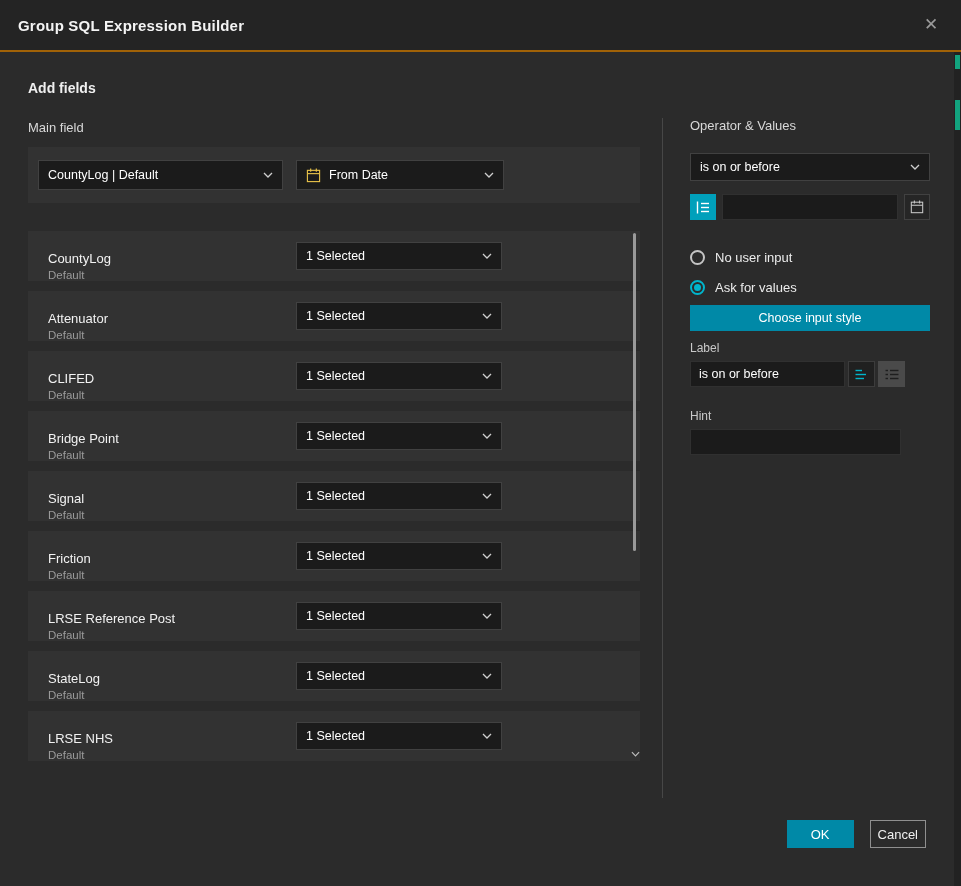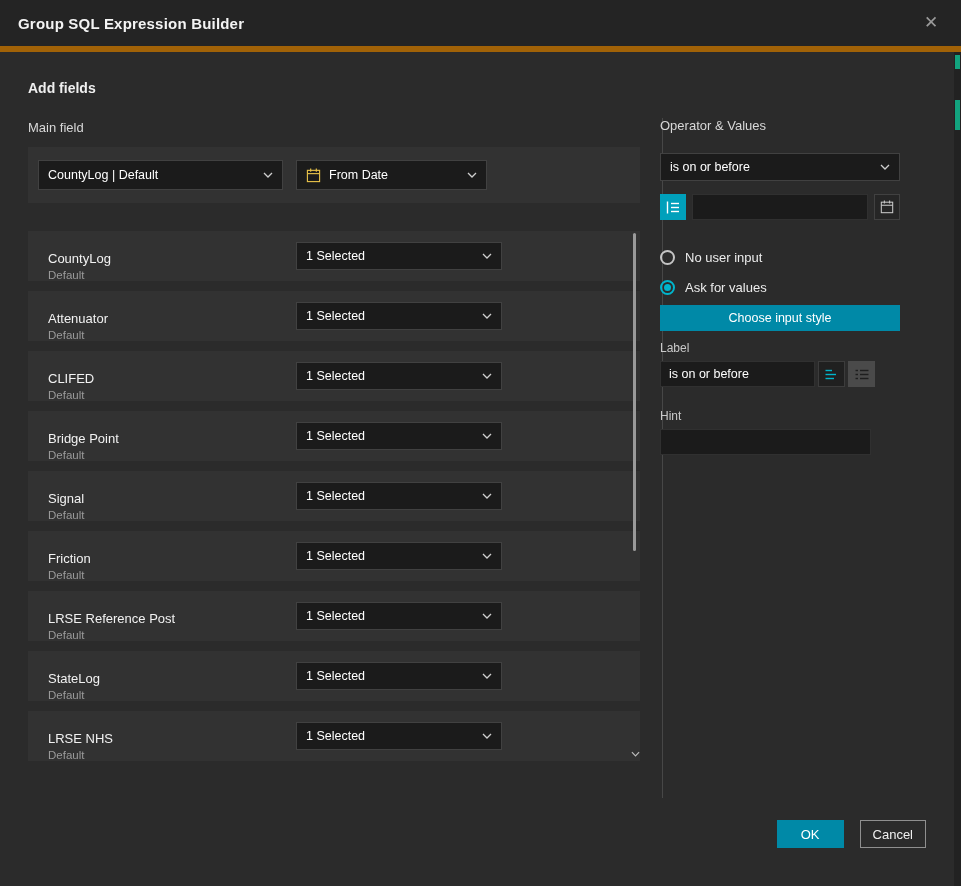--- a/index.html
+++ b/index.html
@@ -9,21 +9,21 @@
     font-family:"Liberation Sans",sans-serif;
     color:#fff;
     overflow:hidden;
     position:relative;
   }
   .dialog{position:absolute;inset:0;background:#2b2b2b}
 
   
   .hdr{
     position:absolute;top:0;left:0;right:0;height:52px;
-    background:#242424;border-bottom:6px solid #a16207;
+    background:#242424;border-bottom:2px solid #a16207;
     display:flex;align-items:center;justify-content:space-between;
     padding:0 18px;
   }
   .hdr .title{font-size:15px;font-weight:700;color:#f4f4f4;letter-spacing:.2px}
   .close{color:#9a9a9a;font-size:17px;cursor:pointer;width:24px;text-align:center;line-height:24px}
 
   
   .left{position:absolute;left:28px;top:80px;width:612px}
   h2.section{font-size:14px;font-weight:700;color:#efefef;margin-bottom:24px}
   .sublabel{font-size:13px;font-weight:400;color:#d8d8d8;margin-bottom:12px}
@@ -32,41 +32,41 @@
     background:#323232;height:56px;display:flex;align-items:center;
     padding-left:10px;gap:13px;margin-bottom:28px;
   }
   .dd{
     background:#1b1b1b;border:1px solid #414141;height:30px;
     display:flex;align-items:center;padding:0 9px;
     font-size:12.5px;color:#fff;cursor:pointer;gap:8px;
   }
   .dd .lbl{flex:1;white-space:nowrap;overflow:hidden}
   .dd.layer{width:245px}
-  .dd.field{width:191px}
+  .dd.field{width:208px}
   .chev{flex:none;display:block}
 
   .rows{position:relative}
   .frow{
     height:50px;background:#323232;margin-bottom:10px;position:relative;
     display:flex;flex-direction:column;justify-content:flex-end;padding-left:20px;
   }
   .fname{font-size:13px;color:#f2f2f2;margin-bottom:3px}
   .fsub{font-size:11.5px;color:#9a9a9a}
   .frow .dd{position:absolute;left:268px;top:11px;width:206px;height:28px}
 
   .scrollbar{position:absolute;left:602px;top:0;bottom:0;width:10px}
   .scroll-thumb{position:absolute;top:2px;left:3px;width:3px;height:318px;background:#9a9a9a;border-radius:2px}
   .scroll-arrow{position:absolute;bottom:0;left:0;width:10px;text-align:center}
 
   
   .vdiv{position:absolute;left:662px;top:118px;height:680px;width:1px;background:#474747}
 
   
-  .right{position:absolute;left:660px;top:118px;width:240px}
+  .right{position:absolute;left:690px;top:118px;width:240px}
   .right .sublabel{margin-bottom:20px}
   .op-dd{width:100%;height:28px}
   .val-row{display:flex;gap:6px;margin-top:13px;align-items:center}
   .icon-btn{width:26px;height:26px;display:flex;align-items:center;justify-content:center;cursor:pointer;flex:none}
   .teal-btn{background:#00a0bb}
   .cal-btn{background:#262626;border:1px solid #414141}
   .tinput{
     background:#1b1b1b;border:1px solid #303030;height:26px;color:#fff;
     font-size:12.5px;padding:0 8px;font-family:"Liberation Sans",sans-serif;outline:none;
   }
@@ -91,21 +91,21 @@
   .style-btn{width:27px;height:26px}
   .style-btn.active{background:#202020;border:1px solid #3c3c3c}
   .style-btn.inactive{background:#4a4a4a;border:1px solid #4a4a4a}
   .hint-lbl{margin-top:22px}
   .hint-input{width:211px}
 
   
   .footer{position:absolute;right:35px;bottom:38px;display:flex;gap:16px}
   .btn{height:28px;font-size:13px;cursor:pointer;font-family:"Liberation Sans",sans-serif}
   .btn-ok{background:#0089a7;color:#fff;border:none;padding:0 24px}
-  .btn-cancel{background:transparent;border:1px solid #8f8f8f;color:#f0f0f0;padding:0 12px}
+  .btn-cancel{background:transparent;border:1px solid #8f8f8f;color:#f0f0f0;padding:0 7px}
 
   
   .edge{position:absolute;right:0;top:52px;bottom:0;width:7px;background:#222}
   .edge .mark{position:absolute;right:1px;width:5px;background:#12a37e}
   .edge .m1{top:3px;height:14px}
   .edge .m2{top:48px;height:30px}
 </style>
 </head>
 <body>
 

